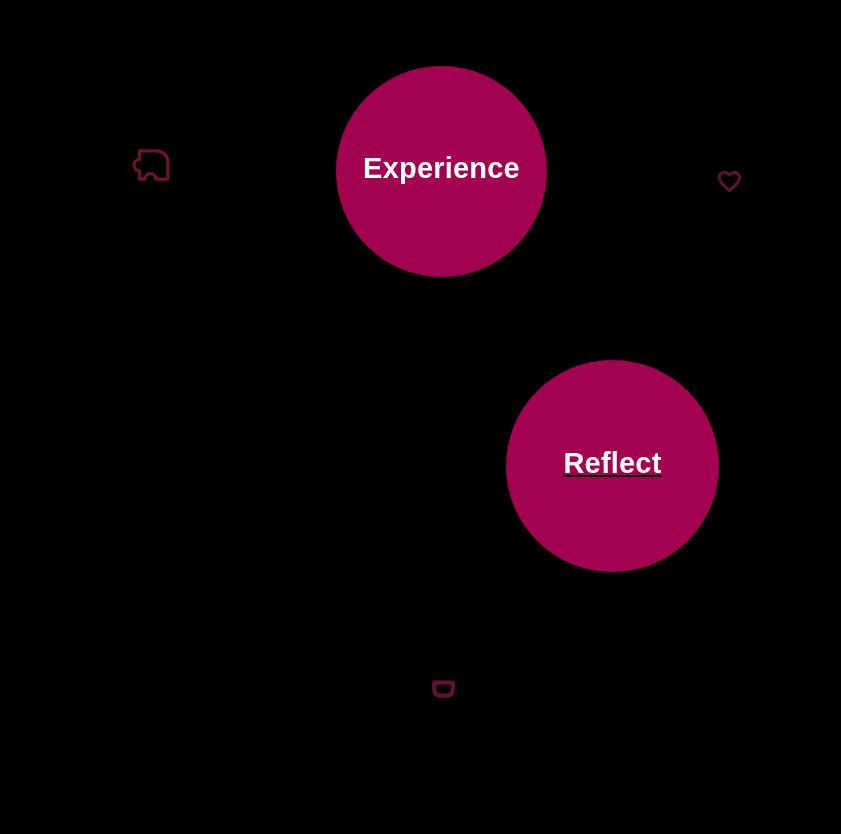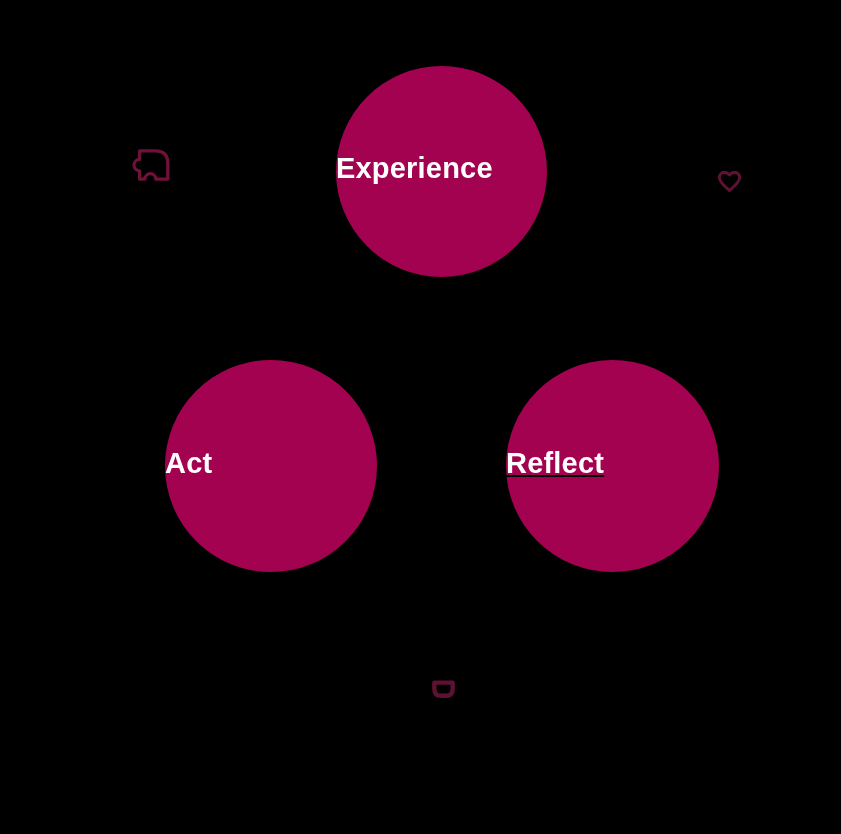--- a/index.html
+++ b/index.html
@@ -14,20 +14,21 @@
     height: 834px;
     background: #000000;
     overflow: hidden;
   }
   .node-circle {
     position: absolute;
     border-radius: 50%;
     background: #A20250;
     display: flex;
     align-items: center;
+    justify-content: center;
   }
   .node-circle .node-label {
     color: #FFFFFF;
     font-size: 29px;
     font-weight: bold;
     letter-spacing: 0.2px;
     text-align: center;
     transform: translateY(-3px);
   }
   .circle-experience { left: 336px; top: 66px;  width: 211px; height: 211px; }
@@ -44,23 +45,20 @@
 </style>
 </head>
 <body>
 
 <div class="stage">
 
   <div class="node-circle circle-experience">
     <span class="node-label">Experience</span>
   </div>
 
-  <div class="node-circle circle-act">
-    <span class="node-label">Act</span>
-  </div>
 
   <div class="node-circle circle-reflect">
     <span class="node-label">Reflect</span>
   </div>
 
   <svg class="icon icon-puzzle" viewBox="0 0 44 38" fill="none">
     <path d="M 13 5.5 L 28 5.5 Q 40 5.5 40 17.5 L 40 32.5 L 28.5 32.5
              A 5.2 5.2 0 0 0 18.1 32.5 L 13 32.5 L 13 24.5
              A 5.4 5.4 0 0 1 13 13.7 L 13 5.5 Z" stroke-width="3.1" stroke-linejoin="round" stroke="#701139"></path>
   </svg>

